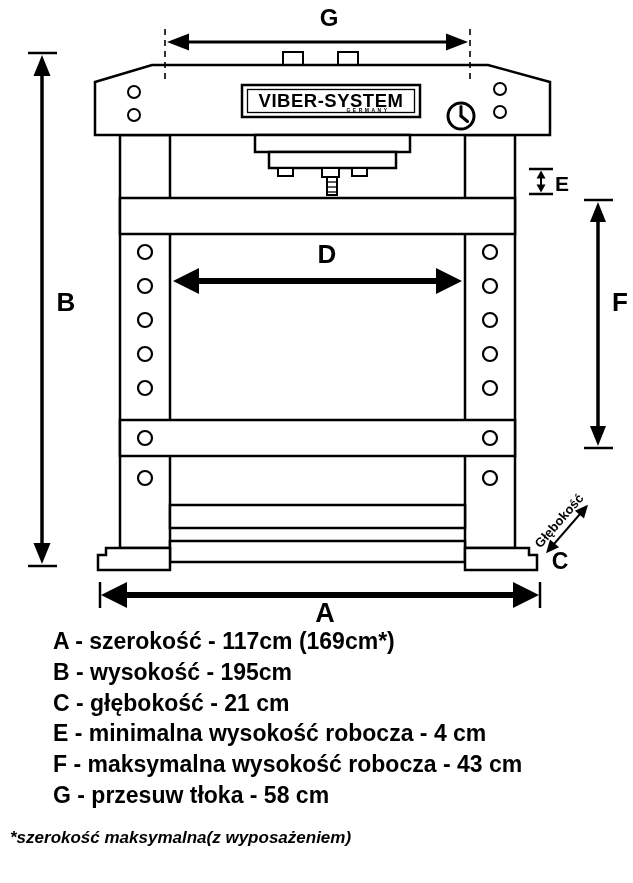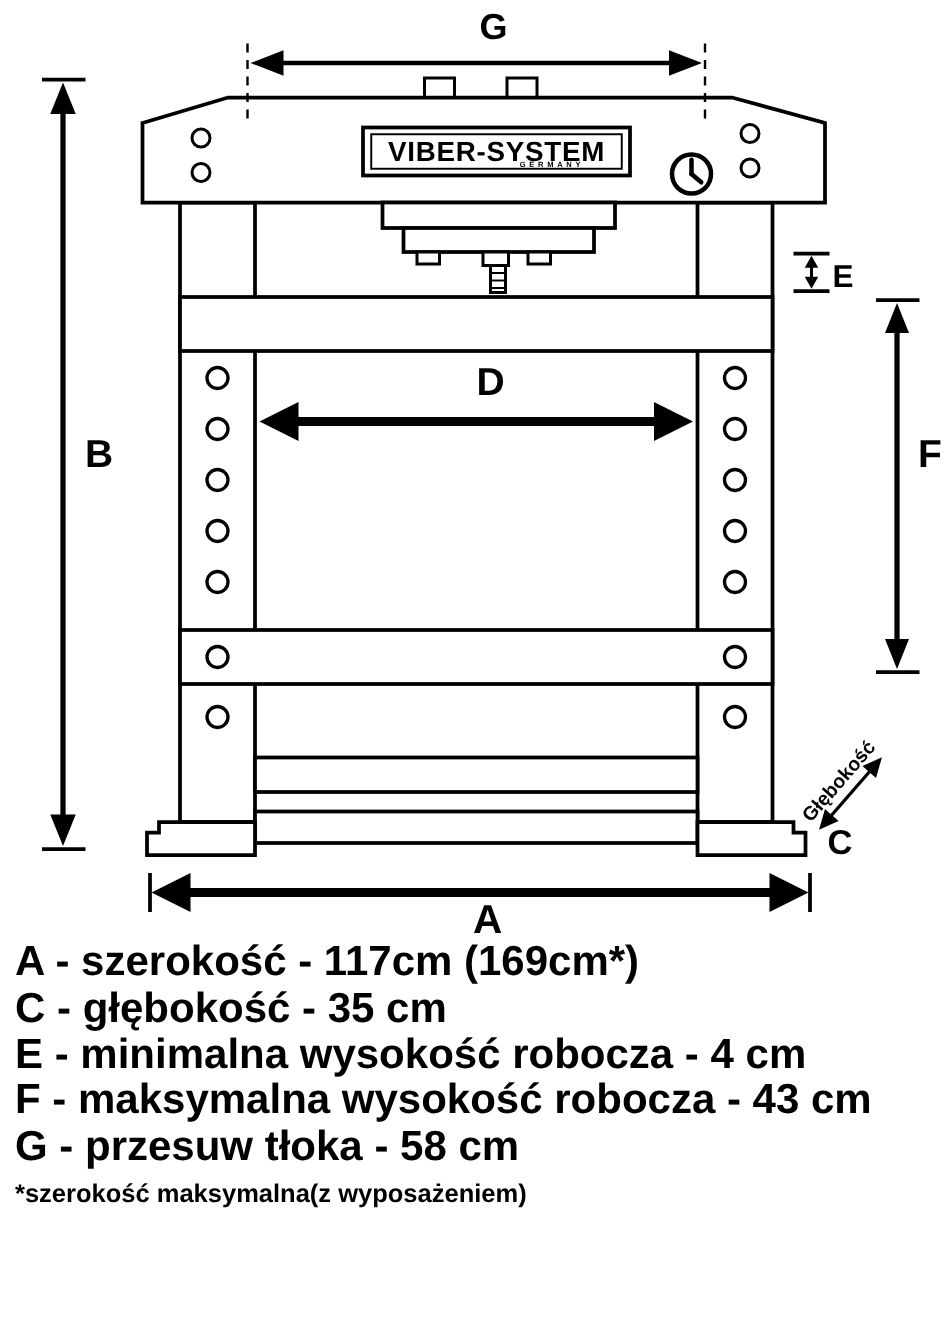--- a/index.html
+++ b/index.html
@@ -20,28 +20,30 @@
     fill: #000000;
   }
   .legend {
     position: absolute;
     left: 10px;
     top: 626px;
     font-weight: bold;
     color: #000;
   }
   .legend-line {
-    font-size: 28px;
+    font-size: 23px;
     line-height: 30.8px;
     white-space: nowrap;
+    margin-left: 43px;
   }
   .legend-footnote {
     font-size: 17px;
-    margin-top: 6px;
+    margin-top: 17px;
     white-space: nowrap;
+    font-style: italic;
   }
 </style>
 </head>
 <body>
 
 <div class="page">
 
   <svg class="drawing" width="633" height="625" viewBox="0 0 633 625">
 
     <g stroke="#000" fill="#fff">
@@ -166,20 +168,21 @@
           <text x="1" y="-7" font-size="13" text-anchor="middle" stroke="none">Głębokość</text>
         </g>
         <text x="560" y="569" font-size="23" text-anchor="middle" stroke="none">C</text>
       </g>
 
     </g>
   </svg>
 
   <div class="legend">
     <div class="legend-line">A - szerokość - 117cm (169cm*)</div>
-    <div class="legend-line">C - głębokość - 35 cm</div>
+    <div class="legend-line">B - wysokość - 195cm</div>
+    <div class="legend-line">C - głębokość - 21 cm</div>
     <div class="legend-line">E - minimalna wysokość robocza - 4 cm</div>
     <div class="legend-line">F - maksymalna wysokość robocza - 43 cm</div>
     <div class="legend-line">G - przesuw tłoka - 58 cm</div>
     <div class="legend-footnote">*szerokość maksymalna(z wyposażeniem)</div>
   </div>
 
 </div>
 
 </body></html>

